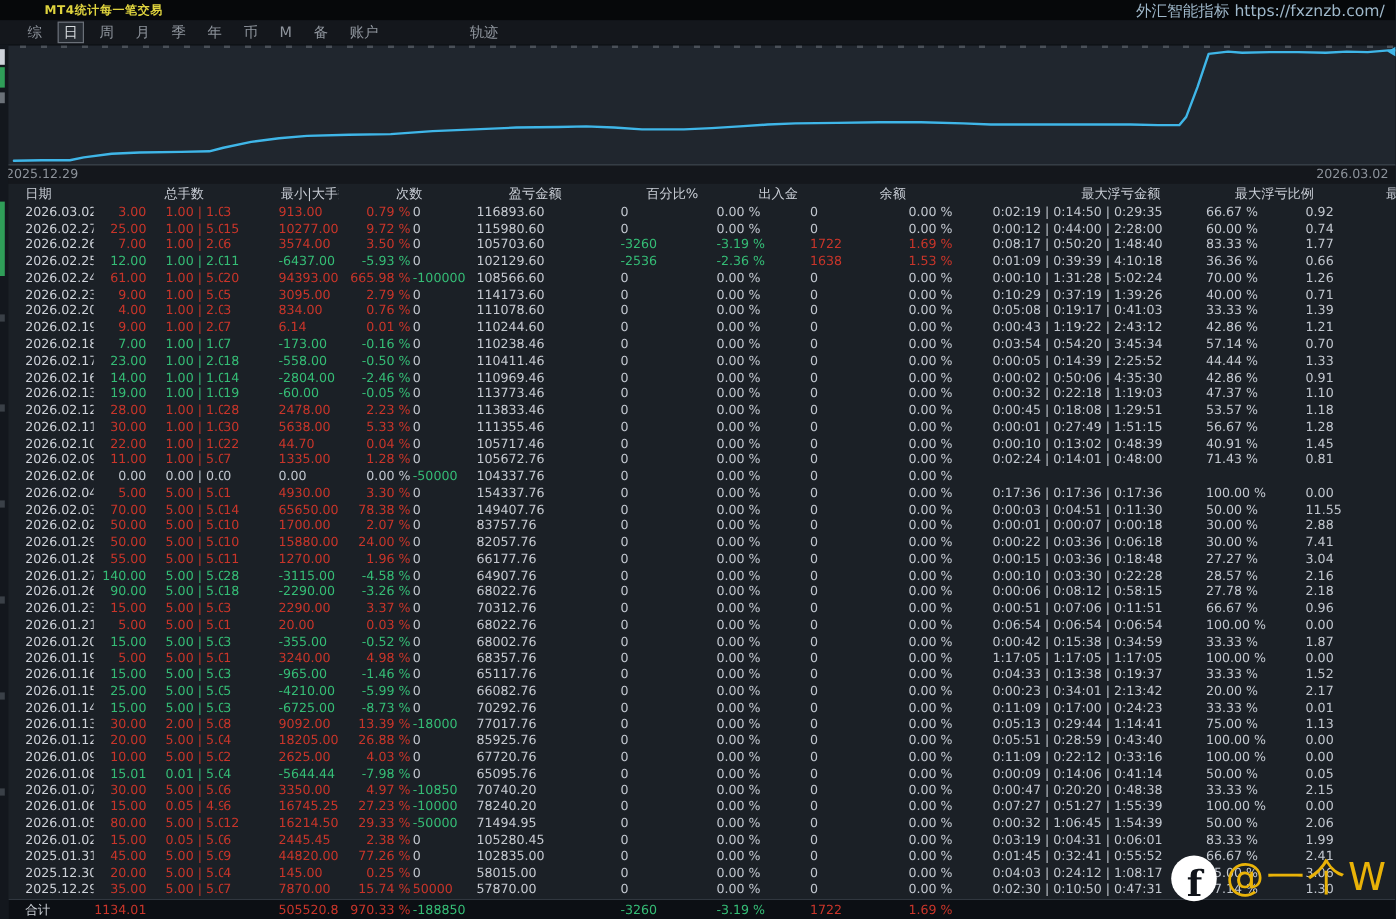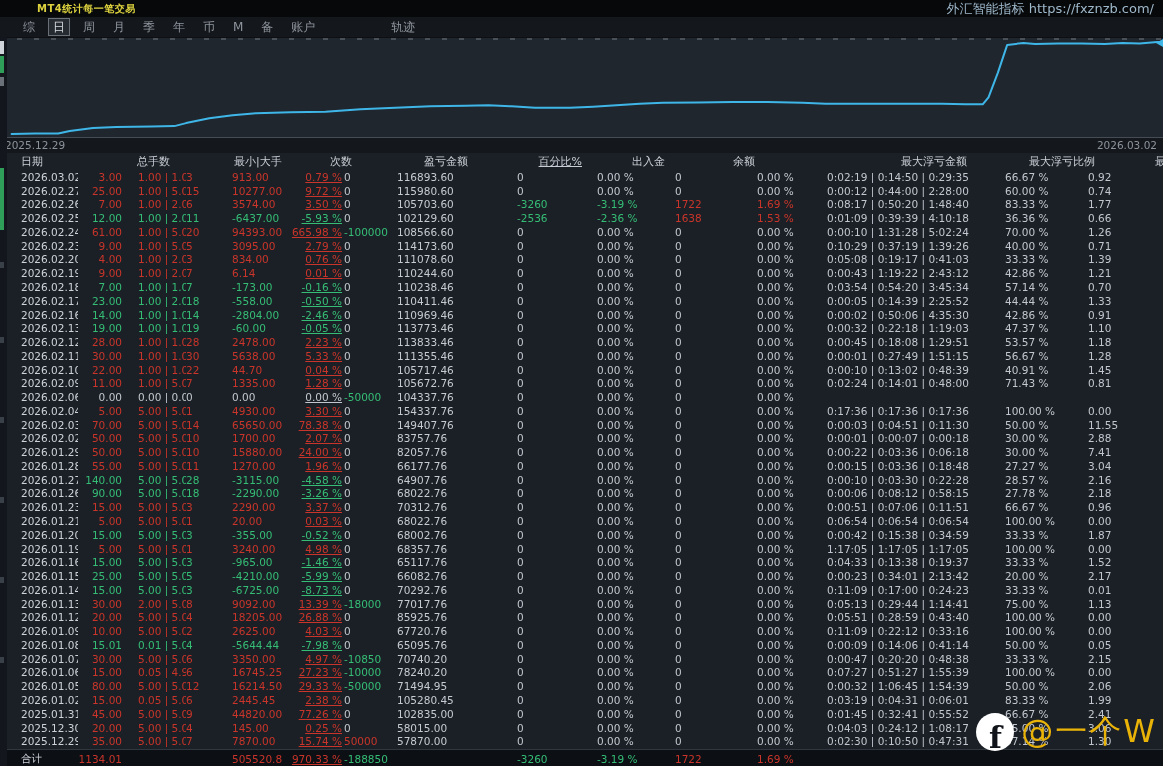--- a/index.html
+++ b/index.html
@@ -34,21 +34,21 @@
   .tablewrap{padding-left:7px;background:#1b2026;}
   .row{display:grid;grid-template-columns:71px 44px 64px 30px 70px 56px 55px 106px 87px 78px 82px 70px 185px 73px 85px;align-items:center;height:13.78px;font-size:10.5px;white-space:nowrap;}
   .header-row{height:17px;font-size:11px;color:#c9ced6;gap:48px;}
   .rows{height:579px;overflow:hidden;}
   .cell{overflow:hidden;}
   .c0{padding-left:14px;}
   .c1{text-align:right;}
   .c2{padding-left:16px;}
   .c3{text-align:left;padding-right:6px;}
   .c4{padding-left:16px;}
-  .c5{text-align:right;text-decoration:underline;}
+  .c5{text-align:right;}
   .c6{padding-left:2px;}
   .c8{padding-left:14px;}
   .c9,.c10,.c11,.c12{padding-left:7px;}
   .c13{text-align:left;padding-right:2px;}
   .c14{padding-left:10px;}
   .hc{color:#c9ced6;}
   .v-date{color:#ced2d9;}
   .v-bal{color:#c6cad1;}
   .t-p{color:#c9352a;}
   .t-l{color:#35bd76;}

